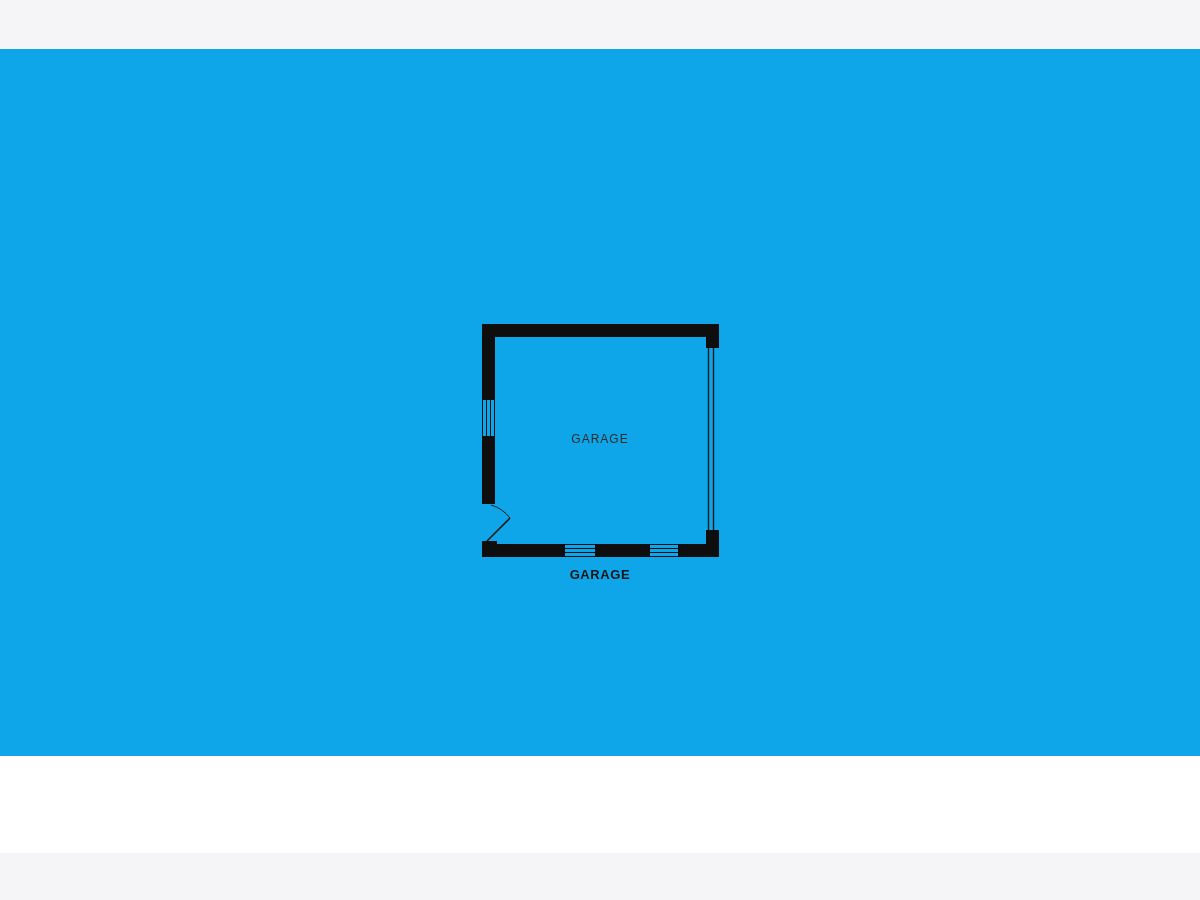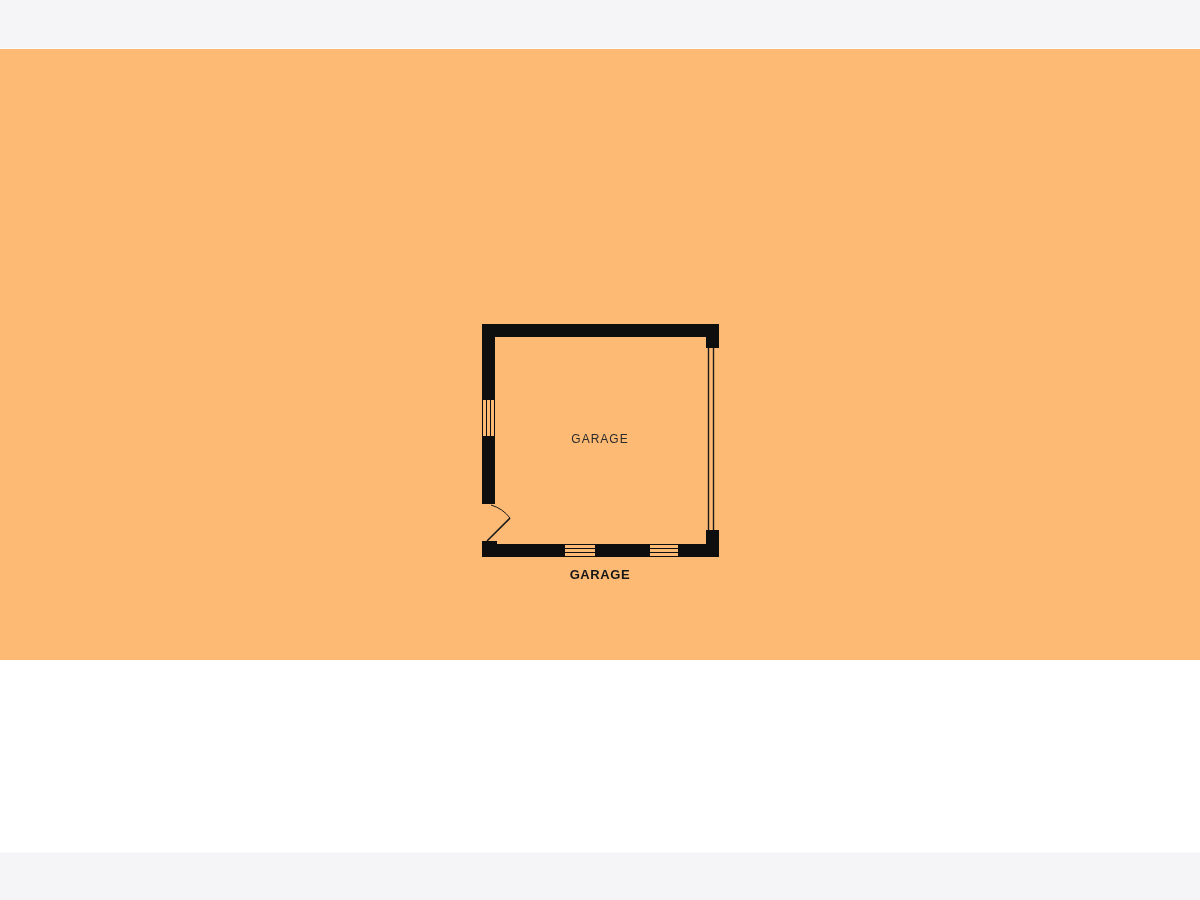--- a/index.html
+++ b/index.html
@@ -7,22 +7,22 @@
     padding: 0;
     width: 1200px;
     height: 900px;
     background: #ffffff;
     font-family: "Liberation Sans", sans-serif;
     overflow: hidden;
   }
   .page {
     position: relative;
     width: 1200px;
-    height: 660px;
-    background: #fdba74;
+    height: 756px;
+    background: #0ea5e9;
   }
   .band {
     position: absolute;
     left: 0;
     width: 1200px;
     background: #f5f4f6;
   }
   .band-top { top: 0; height: 48px; border-bottom: 1px solid #faf9fb; }
   .band-bottom { top: 852px; height: 48px; border-top: 1px solid #faf9fb; }
 

